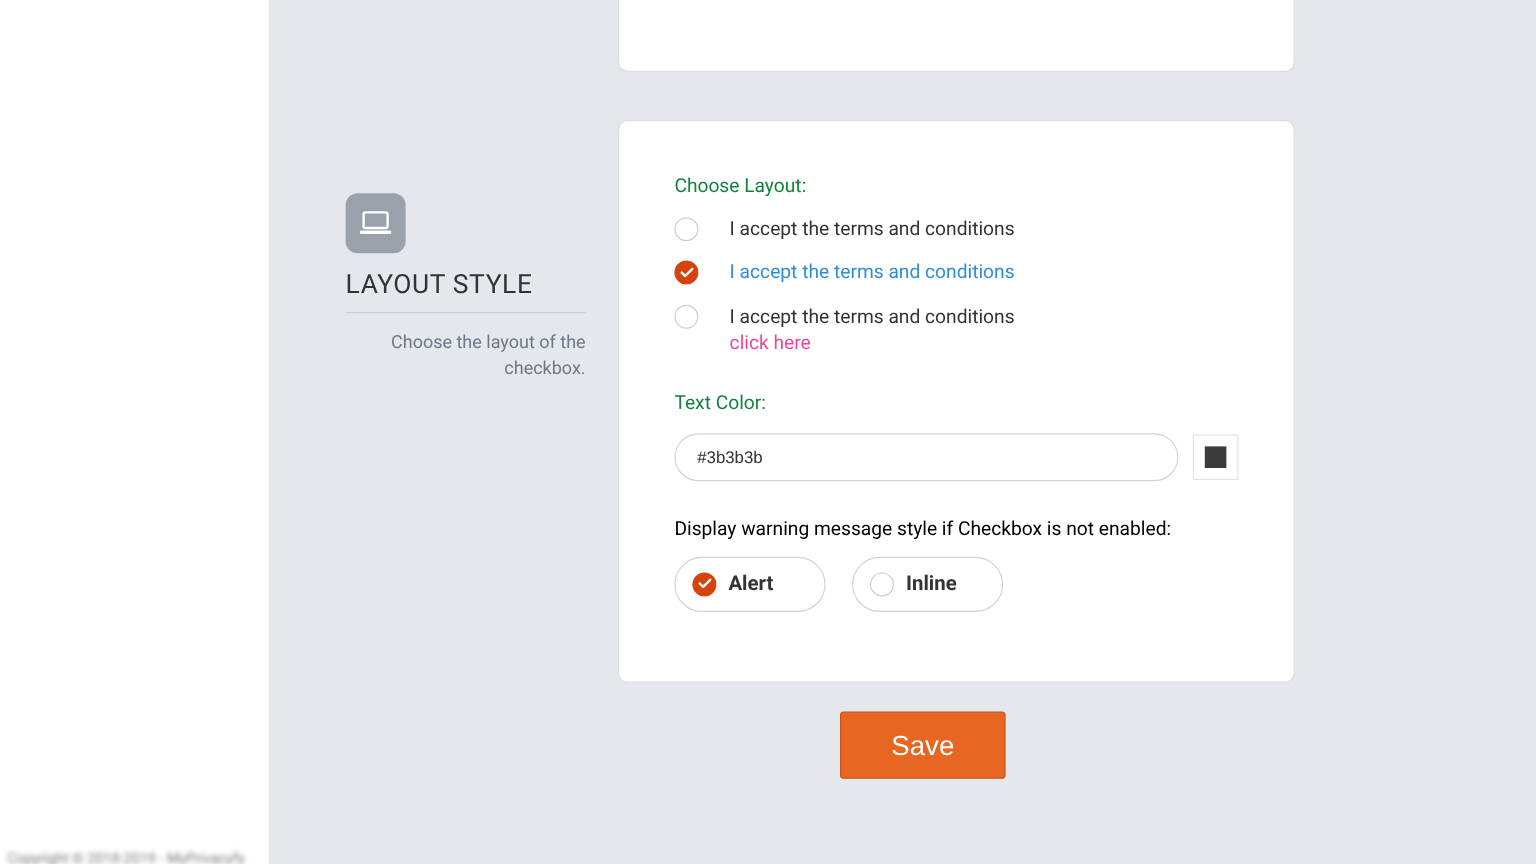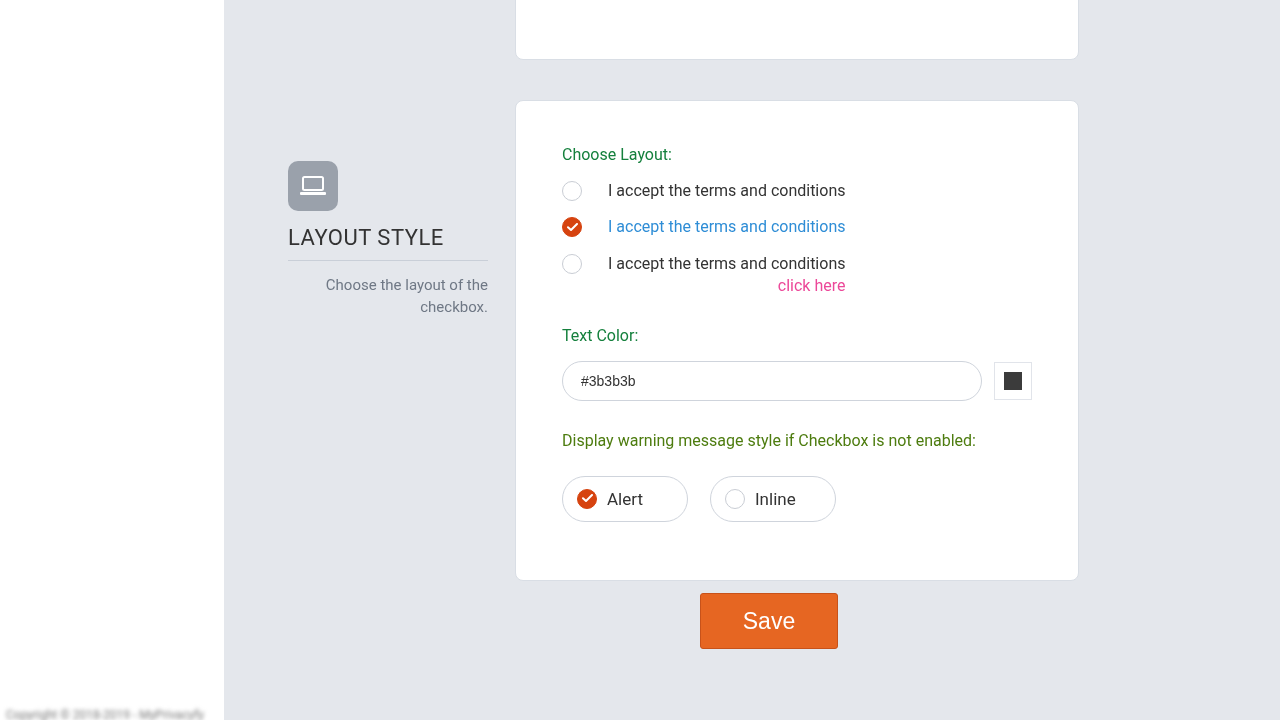--- a/index.html
+++ b/index.html
@@ -85,21 +85,20 @@
       color: #15803d;
       margin-bottom: 16px;
     }
     .radio-list { margin-bottom: 28px; }
     .radio-row {
       display: flex;
       align-items: flex-start;
       gap: 26px;
       margin-bottom: 14px;
       cursor: pointer;
-      text-align: right;
     }
     .radio-row:last-child { margin-bottom: 0; }
     .radio-circle {
       flex: 0 0 auto;
       width: 20px;
       height: 20px;
       border-radius: 50%;
       border: 1.5px solid #c9cdd4;
       background: #fff;
       display: flex;
@@ -146,41 +145,41 @@
       align-items: center;
       justify-content: center;
     }
     .swatch-inner {
       width: 18px;
       height: 18px;
       background: #3b3b3b;
     }
     .warning-label {
       font-size: 16px;
-      color: #4d7c0f;
-      margin-bottom: 26px;
+      color: #000000;
+      margin-bottom: 14px;
     }
     .pill-row {
       display: flex;
       gap: 22px;
     }
     .pill {
       display: flex;
       align-items: center;
       gap: 10px;
       height: 46px;
       padding: 0 28px 0 14px;
       border: 1px solid #cfd4dc;
       border-radius: 23px;
       background: #fff;
       cursor: pointer;
       min-width: 126px;
     }
     .pill .radio-circle { margin-top: 0; width: 20px; height: 20px; }
-    .pill-label { font-size: 17px; color: #333; }
+    .pill-label { font-size: 17px; color: #333; font-weight: bold; }
     .save-btn {
       position: absolute;
       left: 688px;
       top: 593px;
       width: 138px;
       height: 56px;
       background: #e66622;
       border: 1px solid #c8521a;
       color: #fff;
       font-size: 23px;

